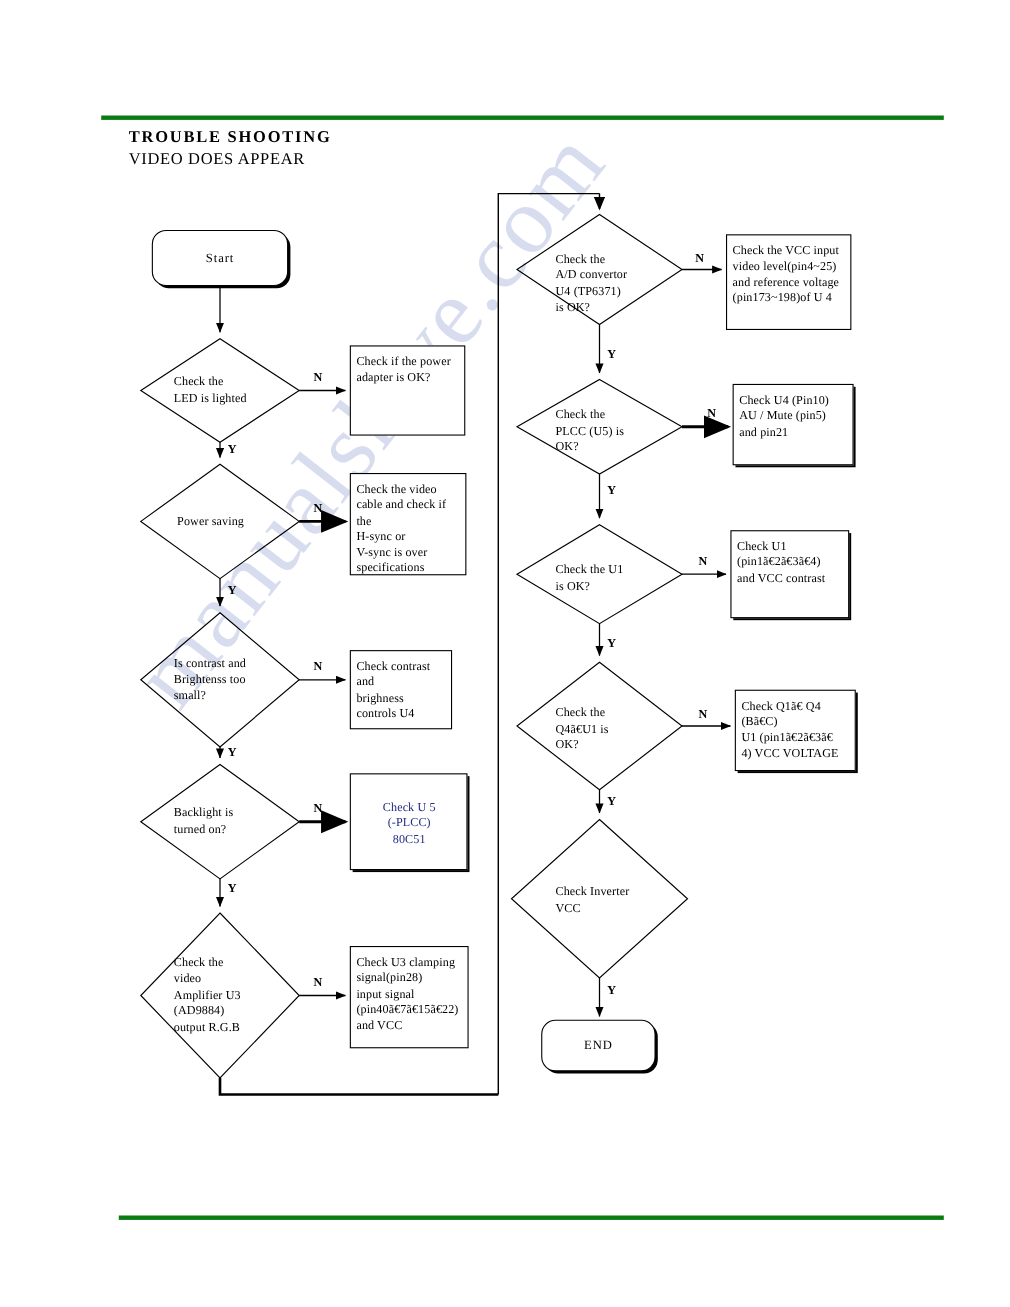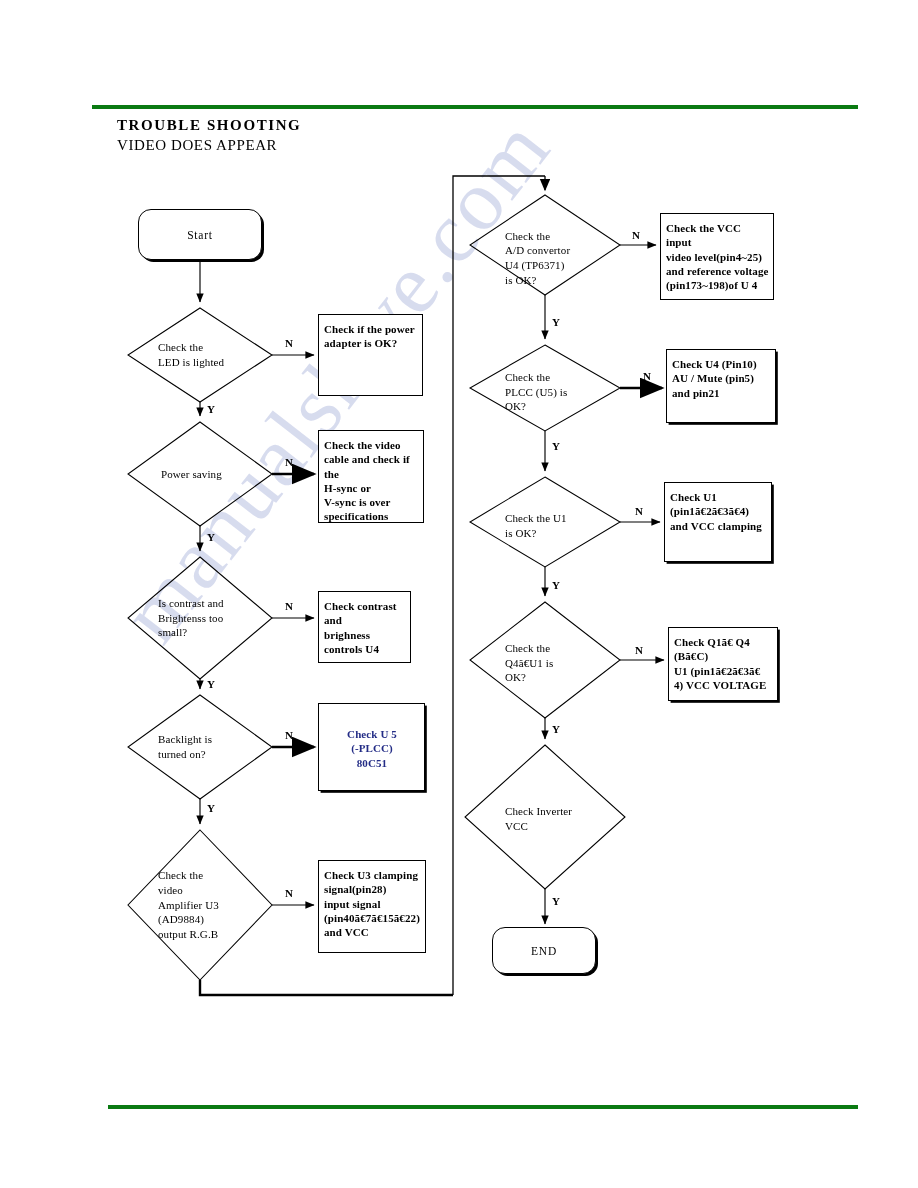--- a/index.html
+++ b/index.html
@@ -96,21 +96,20 @@
     padding:7px 4px 4px 5px;
     align-items:flex-start;
     justify-content:flex-start;
   }
   .proc.shadowed { box-shadow:2.2px 2.2px 0 -0.4px #000; }
   .proc .lbl {
     font-size:11px;
     line-height:1.30;
     letter-spacing:.1px;
     text-align:left;
-    font-weight:bold;
   }
   .proc.center .lbl { width:100%; text-align:center; }
   .proc .lbl.blue { color:#232c86; }
 
   
   .dec {
     background:transparent;
     align-items:center;
     justify-content:flex-start;
   }
@@ -320,21 +319,21 @@
   <div class="lbl">
     <div>Check the U1</div>
     <div>is OK?</div>
   </div>
 </div>
 
 <div class="node proc shadowed" id="n-u1-n" style="left:664px; top:442px; width:108px; height:80px;">
   <div class="lbl">
     <div>Check U1</div>
     <div>(pin1ã€2ã€3ã€4)</div>
-    <div>and VCC clamping</div>
+    <div>and VCC contrast</div>
   </div>
 </div>
 
 <div class="node dec" id="n-q4u1" style="left:505px; top:597px; width:108px; height:52px;">
   <div class="lbl">
     <div>Check the</div>
     <div>Q4ã€U1 is</div>
     <div>OK?</div>
   </div>
 </div>

